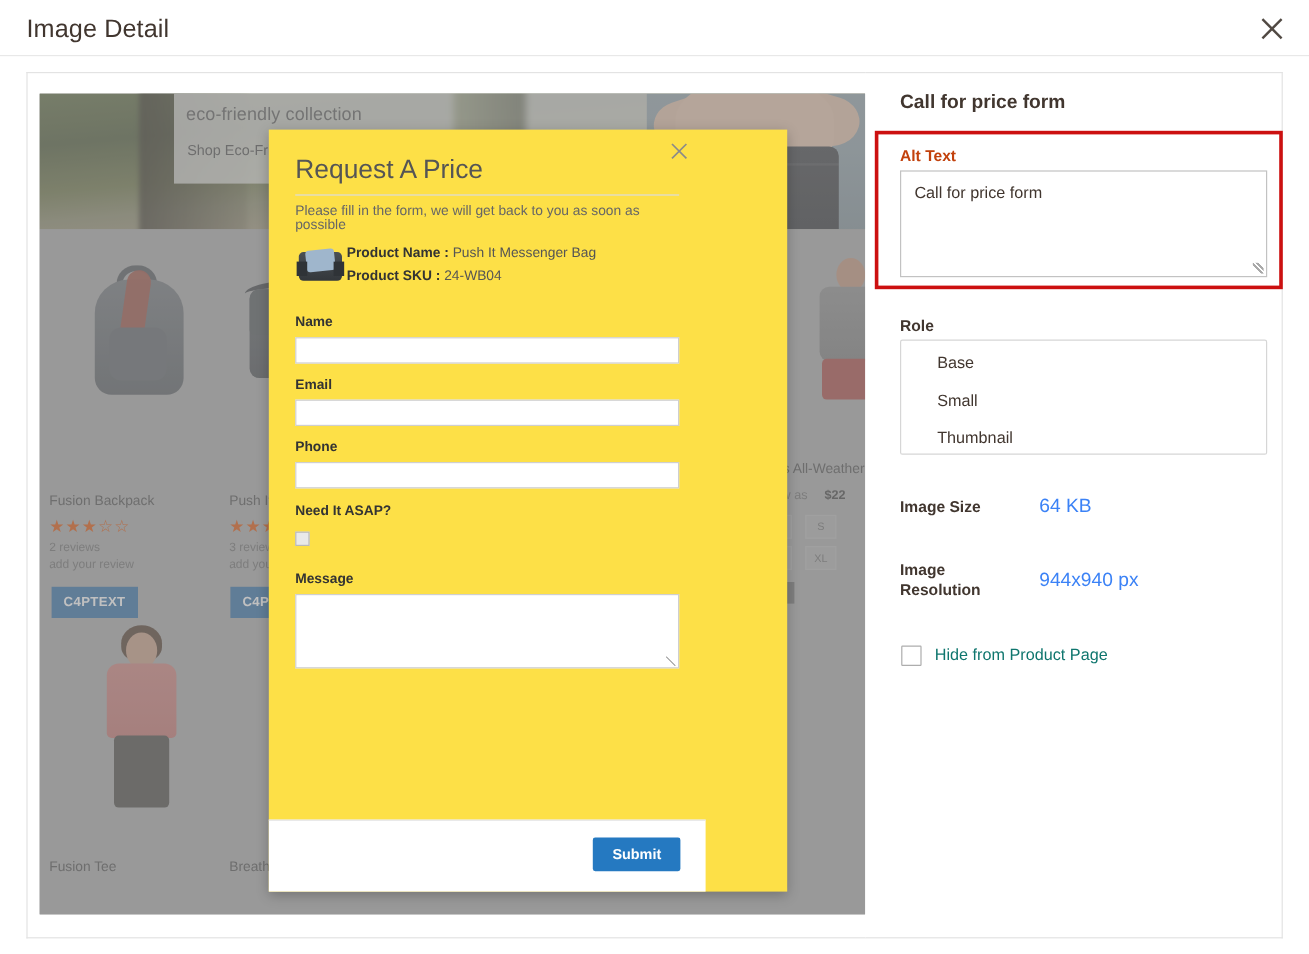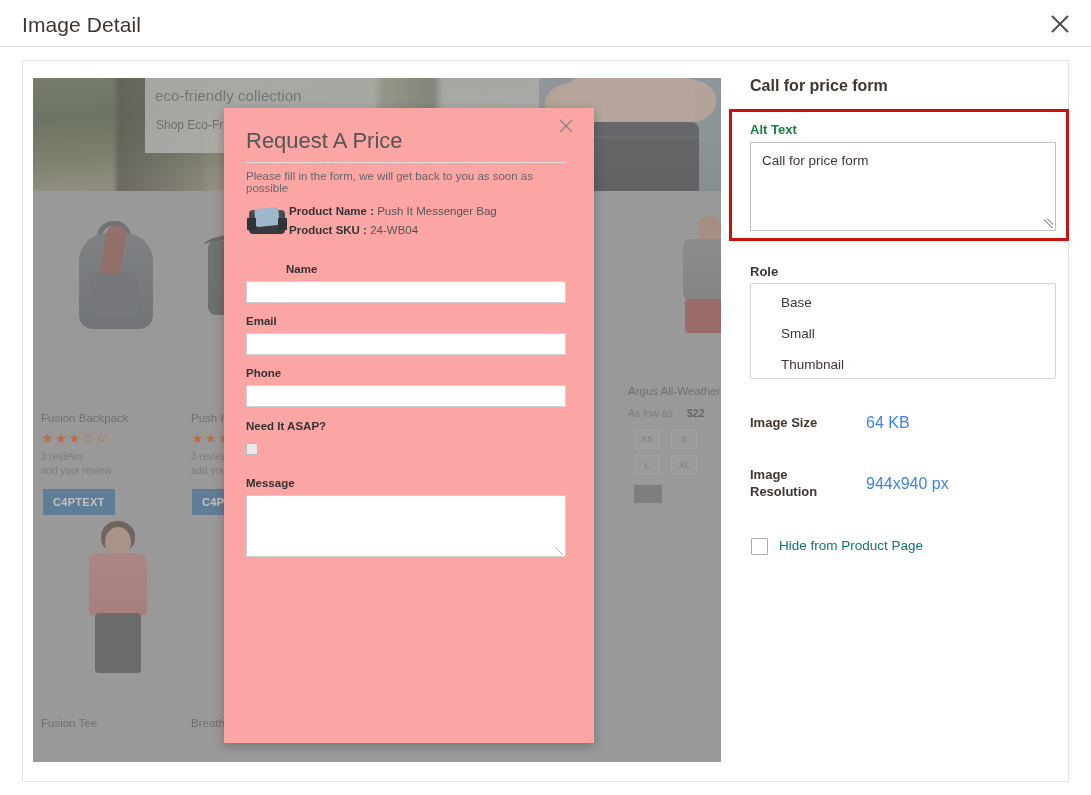--- a/index.html
+++ b/index.html
@@ -182,22 +182,22 @@
   
   .shot-overlay {
     position: absolute; left: 0; top: 0; width: 689px; height: 684px;
     background: rgba(140,140,140,.55);
     pointer-events: none;
   }
 
   
   .rap {
     position: absolute; left: 191px; top: 30px;
-    width: 370px; height: 635px;
-    background: #fca5a5;
+    width: 432px; height: 635px;
+    background: #fde047;
     box-shadow: 0 3px 10px rgba(0,0,0,.25);
   }
   .rap-x {
     position: absolute; right: 13px; top: 11px; width: 16px; height: 16px; cursor: pointer;
   }
   .rap-inner { position: absolute; left: 0; top: 0; width: 364px; height: 580px; }
   .rap-title {
     position: absolute; left: 22px; top: 20px;
     font-size: 22px; color: #555; font-weight: 400;
   }
@@ -287,21 +287,21 @@
   .side-title {
     position: absolute; left: 29px; top: 16px;
     font-size: 16px; font-weight: 700; color: #41362f;
   }
   .hl-box {
     position: absolute; left: 8px; top: 48px; width: 340px; height: 132px;
     border: 3px solid #cc1010;
   }
   .alt-label {
     position: absolute; left: 29px; top: 61px;
-    font-size: 13px; font-weight: 700; color: #15803d;
+    font-size: 13px; font-weight: 700; color: #c2410c;
   }
   .alt-area {
     position: absolute; left: 29px; top: 81px; width: 306px; height: 89px;
     border: 1px solid #c2c2c2; background: #fff;
   }
   .alt-area .txt {
     position: absolute; left: 11px; top: 10px; font-size: 13.5px; color: #41362f;
   }
   .alt-area .grip {
     position:absolute; right:2px; bottom:2px; width:9px; height:9px;
@@ -459,39 +459,42 @@
             </div>
             <div class="rap-prod-line" style="top:97px;">
               <b>Product Name :</b>
               <span>Push It Messenger Bag</span>
             </div>
             <div class="rap-prod-line" style="top:116px;">
               <b>Product SKU :</b>
               <span>24-WB04</span>
             </div>
 
-            <div class="fld-label" style="top:155px;margin-left:40px;">Name</div>
+            <div class="fld-label" style="top:155px;">Name</div>
             <div class="fld-input" style="top:173px;"></div>
 
             <div class="fld-label" style="top:207px;">Email</div>
             <div class="fld-input" style="top:225px;"></div>
 
             <div class="fld-label" style="top:259px;">Phone</div>
             <div class="fld-input" style="top:277px;"></div>
 
             <div class="fld-label" style="top:312px;">Need It ASAP?</div>
             <div class="fld-check" style="top:335px;"></div>
 
             <div class="fld-label" style="top:369px;">Message</div>
             <div class="fld-textarea" style="top:387px;">
               <div class="grip"></div>
             </div>
 
           </div>
 
+          <div class="rap-footer">
+            <button class="submit-btn">Submit</button>
+          </div>
         </div>
 
       </div>
     </div>
 
     <div class="side">
       <div class="side-title">Call for price form</div>
 
       <div class="hl-box"></div>
       <div class="alt-label">Alt Text</div>

